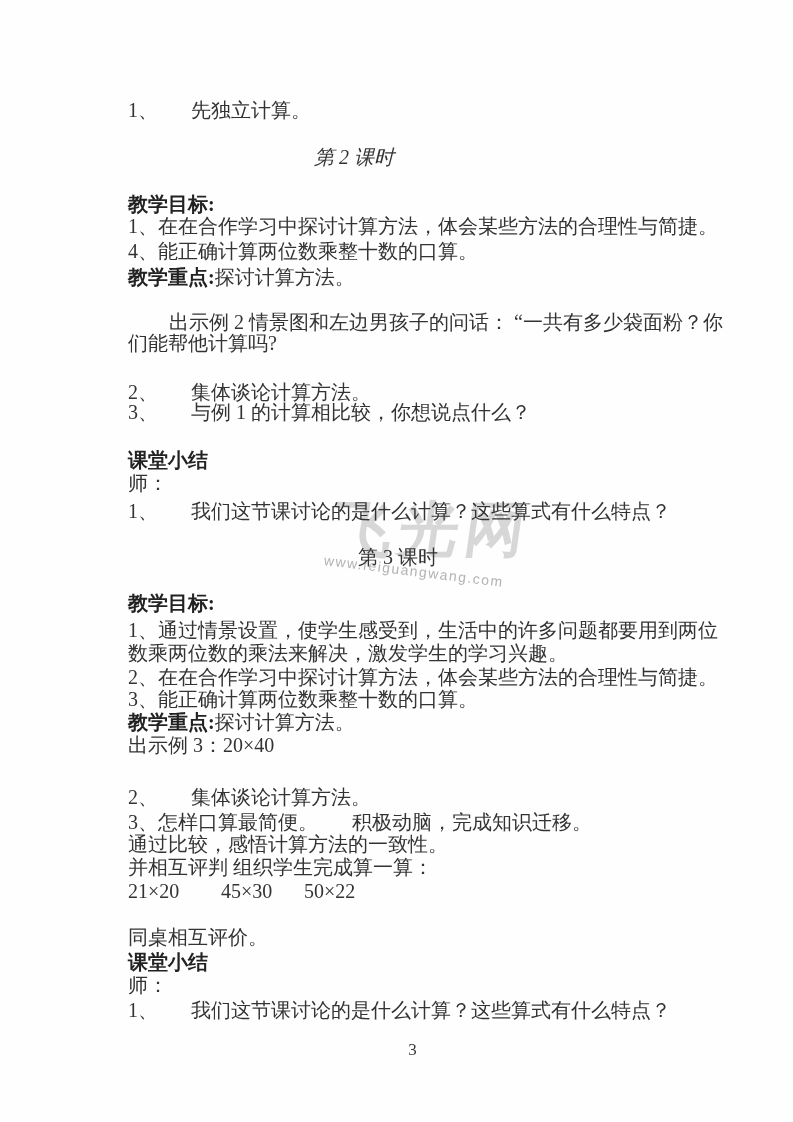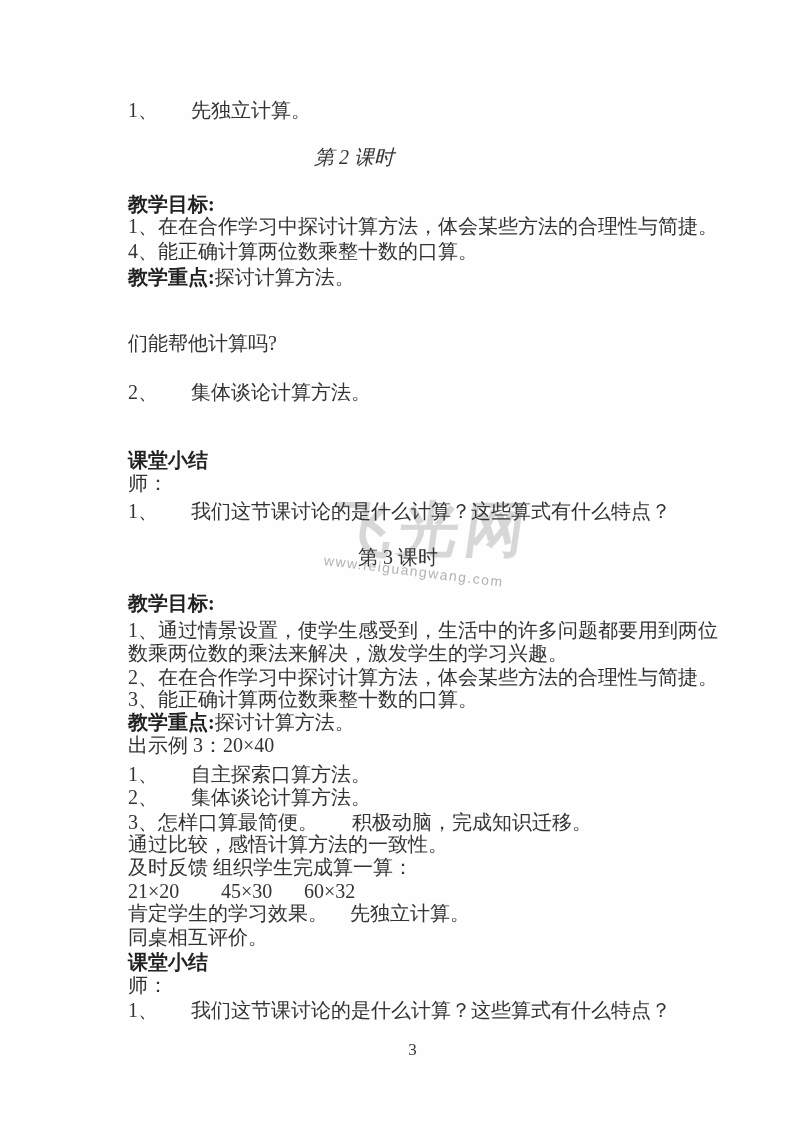--- a/index.html
+++ b/index.html
@@ -92,26 +92,28 @@
   <div class="line ch2" style="top:145px">第 2 课时</div>
 
   <div class="line" style="top:192px"><span class="b">教学目标:</span></div>
 
   <div class="line" style="top:214px">1、在在合作学习中探讨计算方法，体会某些方法的合理性与简捷。</div>
 
   <div class="line" style="top:239px">4、能正确计算两位数乘整十数的口算。</div>
 
   <div class="line" style="top:265px"><span class="b">教学重点:</span><span>探讨计算方法。</span></div>
 
+  <div class="line indent" style="top:310px">出示例 2 情景图和左边男孩子的问话： “一共有多少袋面粉？你</div>
 
   <div class="line" style="top:331px">们能帮他计算吗?</div>
 
 
   <div class="line" style="top:380px"><span class="num">2、</span><span>集体谈论计算方法。</span></div>
 
+  <div class="line" style="top:400px"><span class="num">3、</span><span>与例 1 的计算相比较，你想说点什么？</span></div>
 
   <div class="line" style="top:448px"><span class="b">课堂小结</span></div>
 
   <div class="line" style="top:471px">师：</div>
 
   <div class="line" style="top:499px"><span class="num">1、</span><span>我们这节课讨论的是什么计算？这些算式有什么特点？</span></div>
 
   <div class="line ch3" style="top:545px">第 3 课时</div>
 
   <div class="line" style="top:591px"><span class="b">教学目标:</span></div>
@@ -121,33 +123,31 @@
   <div class="line" style="top:641px">数乘两位数的乘法来解决，激发学生的学习兴趣。</div>
 
   <div class="line" style="top:665px">2、在在合作学习中探讨计算方法，体会某些方法的合理性与简捷。</div>
 
   <div class="line" style="top:687px">3、能正确计算两位数乘整十数的口算。</div>
 
   <div class="line" style="top:710px"><span class="b">教学重点:</span><span>探讨计算方法。</span></div>
 
   <div class="line" style="top:733px">出示例 3：20×40</div>
 
-  <div class="line" style="top:762px"><span class="num">1、</span><span>自主探索口算方法。</span></div>
 
   <div class="line" style="top:785px"><span class="num">2、</span><span>集体谈论计算方法。</span></div>
 
   <div class="line" style="top:810px"><span>3、怎样口算最简便。</span><span class="sp34"></span><span>积极动脑，完成知识迁移。</span></div>
 
   <div class="line" style="top:832px">通过比较，感悟计算方法的一致性。</div>
 
-  <div class="line" style="top:855px">及时反馈 组织学生完成算一算：</div>
+  <div class="line" style="top:855px">并相互评判 组织学生完成算一算：</div>
 
-  <div class="line" style="top:879px"><span class="expr w93">21×20</span><span class="expr w83">45×30</span><span class="expr">60×32</span></div>
+  <div class="line" style="top:879px"><span class="expr w93">21×20</span><span class="expr w83">45×30</span><span class="expr">50×22</span></div>
 
-  <div class="line" style="top:901px"><span>肯定学生的学习效果。</span><span class="sp22"></span><span>先独立计算。</span></div>
 
   <div class="line" style="top:925px">同桌相互评价。</div>
 
   <div class="line" style="top:950px"><span class="b">课堂小结</span></div>
 
   <div class="line" style="top:973px">师：</div>
 
   <div class="line" style="top:998px"><span class="num">1、</span><span>我们这节课讨论的是什么计算？这些算式有什么特点？</span></div>
 
   <div class="line pagenum" style="top:1038px">3</div>

